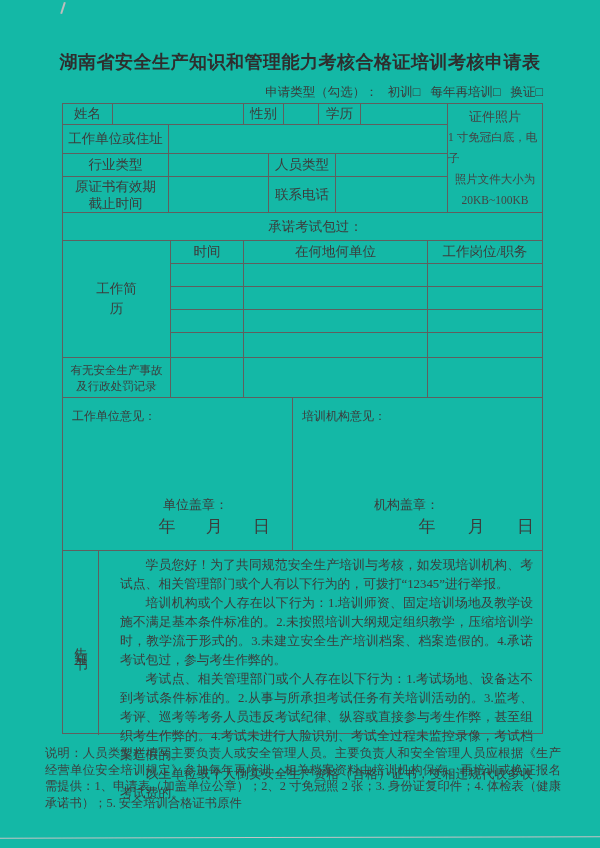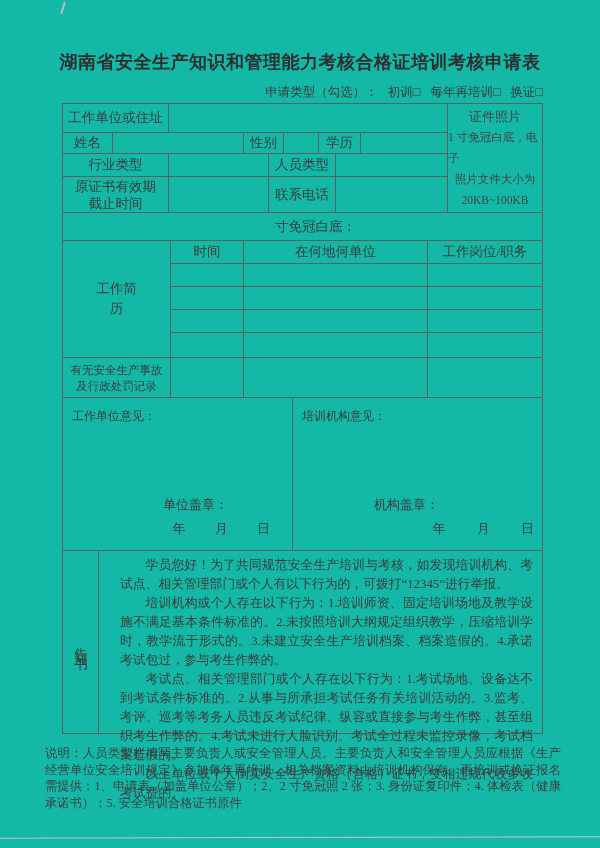--- a/index.html
+++ b/index.html
@@ -59,21 +59,21 @@
   .bandD { height:40px; }
   .accident-label { width:108px; font-size:11.5px; line-height:16px; padding:0 4px; }
 
   
   .bandE { height:153px; }
   .op-cell { position:relative; display:block; text-align:left; }
   .op-left { width:230px; }
   .op-right { flex:1; border-right:none; }
   .op-title { position:absolute; top:10px; left:9px; font-size:12px; }
   .seal { position:absolute; font-size:13px; }
-  .date { position:absolute; font-size:13px; word-spacing:26px; }
+  .date { position:absolute; font-size:17px; word-spacing:26px; }
   .seal-left { bottom:36px; right:64px; }
   .date-left { bottom:12px; right:22px; }
   .seal-right { bottom:36px; right:103px; }
   .date-right { bottom:12px; right:8px; word-spacing:28px; }
 
   
   .bandF { height:184px;gap:13px; }
   .notice-label { width:36px; border-right:1px solid #5f5f5f; display:flex; align-items:center;
     justify-content:center; }
   .notice-label span { writing-mode:vertical-lr; text-orientation:upright; letter-spacing:5px;
@@ -98,32 +98,32 @@
     <span>申请类型（勾选）：</span>
     <span>初训□</span>
     <span>每年再培训□</span>
     <span>换证□</span>
   </div>
 
   <div class="ftable">
 
     <div class="band bandA">
       <div class="bandA-left">
-        <div class="subrow r2">
-          <div class="cell" style="width:106px">工作单位或住址</div>
-          <div class="cell fill"></div>
-        </div>
         <div class="subrow r1">
           <div class="cell" style="width:50px">姓名</div>
           <div class="cell" style="width:131px"></div>
           <div class="cell" style="width:40px">性别</div>
           <div class="cell" style="width:35px"></div>
           <div class="cell" style="width:42px">学历</div>
           <div class="cell fill"></div>
         </div>
+        <div class="subrow r2">
+          <div class="cell" style="width:106px">工作单位或住址</div>
+          <div class="cell fill"></div>
+        </div>
         <div class="subrow r3">
           <div class="cell" style="width:106px">行业类型</div>
           <div class="cell" style="width:100px"></div>
           <div class="cell" style="width:67px">人员类型</div>
           <div class="cell fill"></div>
         </div>
         <div class="subrow">
           <div class="cell" style="width:106px; line-height:17px; padding:0 6px;">原证书有效期截止时间</div>
           <div class="cell" style="width:100px"></div>
           <div class="cell" style="width:67px">联系电话</div>
@@ -132,21 +132,21 @@
       </div>
       <div class="photo-cell">
         <div class="photo-title">证件照片</div>
         <div>1 寸免冠白底，电子</div>
         <div>照片文件大小为</div>
         <div>20KB~100KB</div>
       </div>
     </div>
 
     <div class="band bandB">
-      <div class="cell id-cell">寸免冠白底：</div>
+      <div class="cell id-cell">承诺考试包过：</div>
     </div>
 
     <div class="band bandC">
       <div class="resume-label" style="width:108px; padding:0 28px;">工作简历</div>
       <div class="resume-right">
         <div class="rrow">
           <div class="cell c-time">时间</div>
           <div class="cell c-place">在何地何单位</div>
           <div class="cell c-post">工作岗位/职务</div>
         </div>

